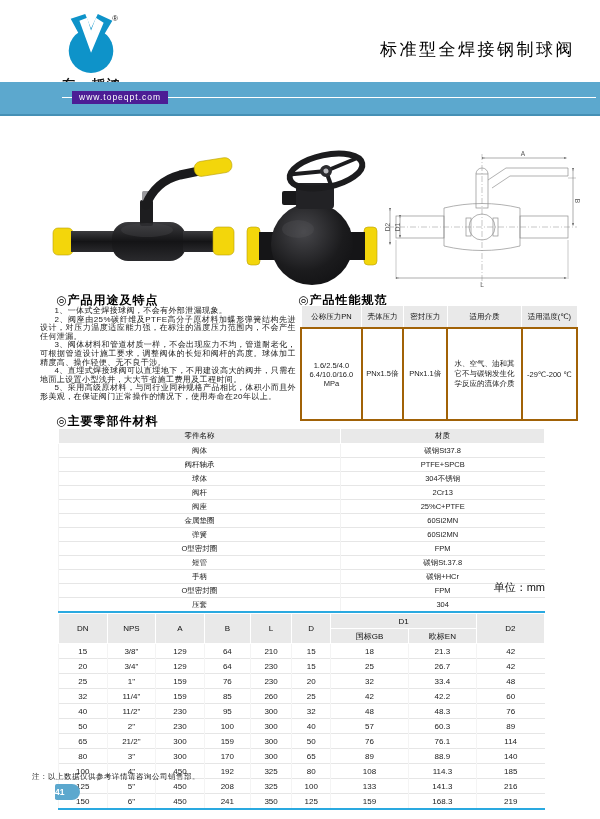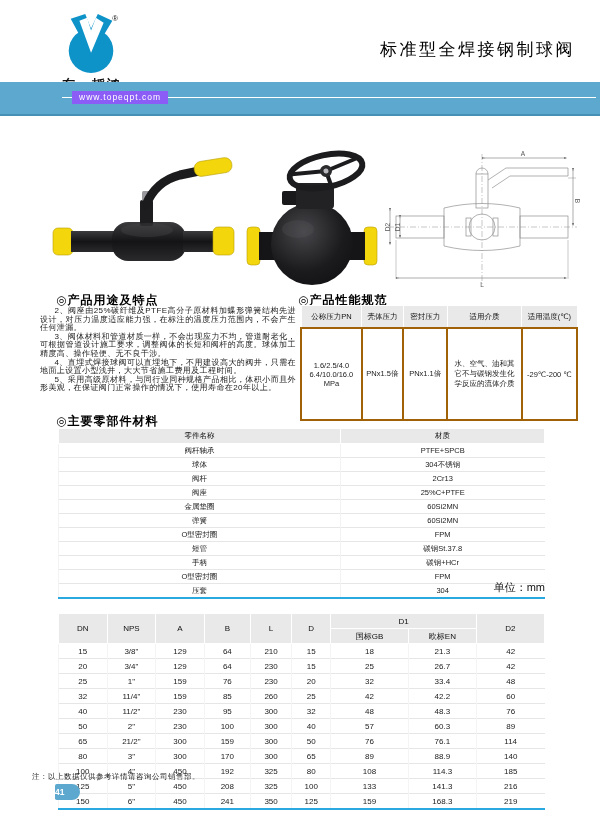--- a/index.html
+++ b/index.html
@@ -9,21 +9,21 @@
   
   .logo-wrap{position:absolute;left:40px;top:12px;width:104px;text-align:center;}
   .logo-mark{display:block;margin:0 auto;}
   .logo-text{font-size:13px;font-weight:bold;letter-spacing:2px;color:#111;margin-top:2px;}
   .page-title{position:absolute;right:25px;top:38px;font-size:17px;font-weight:normal;
               letter-spacing:2.5px;color:#000;}
 
   .blue-bar{position:absolute;left:0;top:82px;width:600px;height:32px;background:#5ca8ce;
             border-bottom:2px solid #4590b5;}
   .blue-bar .rule{position:absolute;left:62px;right:4px;top:15px;height:1px;background:#fff;}
-  .website{position:absolute;left:72px;top:9px;background:#8b5cf6;color:#fff;
+  .website{position:absolute;left:72px;top:9px;background:#4c1d95;color:#fff;
            font-size:8.5px;letter-spacing:1px;padding:0 7px;line-height:13px;}
 
   
   .photo1{position:absolute;left:52px;top:148px;}
   .photo2{position:absolute;left:246px;top:143px;}
   .tech-drawing{position:absolute;left:384px;top:150px;}
 
   
   .sec-title{position:absolute;font-size:12px;font-weight:bold;color:#000;letter-spacing:1px;}
   .features-body{position:absolute;left:40px;top:307px;width:256px;font-size:8px;
@@ -162,20 +162,21 @@
       <text x="139" y="6" text-anchor="middle">A</text>
       <text x="196" y="50" transform="rotate(90 193 48)" text-anchor="middle">B</text>
       <text x="4" y="79" transform="rotate(-90 4 77)" text-anchor="middle">D2</text>
       <text x="14" y="79" transform="rotate(-90 14 77)" text-anchor="middle">D1</text>
       <text x="98" y="137" text-anchor="middle">L</text>
     </g>
   </svg>
 
   <div class="sec-title" style="left:56px;top:292px;">◎产品用途及特点</div>
   <div class="features-body">
+    <p>1、一体式全焊接球阀，不会有外部泄漏现象。</p>
     <p>2、阀座由25%碳纤维及PTFE高分子原材料加蝶形弹簧结构先进设计，对压力温度适应能力强，在标注的温度压力范围内，不会产生任何泄漏。</p>
     <p>3、阀体材料和管道材质一样，不会出现应力不均，管道耐老化，可根据管道设计施工要求，调整阀体的长短和阀杆的高度。球体加工精度高、操作轻便、无不良干涉。</p>
     <p>4、直埋式焊接球阀可以直埋地下，不用建设高大的阀井，只需在地面上设置小型浅井，大大节省施工费用及工程时间。</p>
     <p>5、采用高级原材料，与同行业同种规格产品相比，体积小而且外形美观，在保证阀门正常操作的情况下，使用寿命在20年以上。</p>
   </div>
 
   <div class="sec-title" style="left:298px;top:292px;">◎产品性能规范</div>
   <table class="perf-table">
     <colgroup>
         <col style="width:22%">
@@ -212,20 +213,24 @@
         <col style="width:58%">
         <col style="width:42%">
       </colgroup>
     <thead>
         <tr>
           <th>零件名称</th>
           <th>材质</th>
         </tr>
       </thead>
     <tbody>
+        <tr>
+          <td>阀体</td>
+          <td>碳钢St37.8</td>
+        </tr>
         <tr>
           <td>阀杆轴承</td>
           <td>PTFE+SPCB</td>
         </tr>
         <tr>
           <td>球体</td>
           <td>304不锈钢</td>
         </tr>
         <tr>
           <td>阀杆</td>

